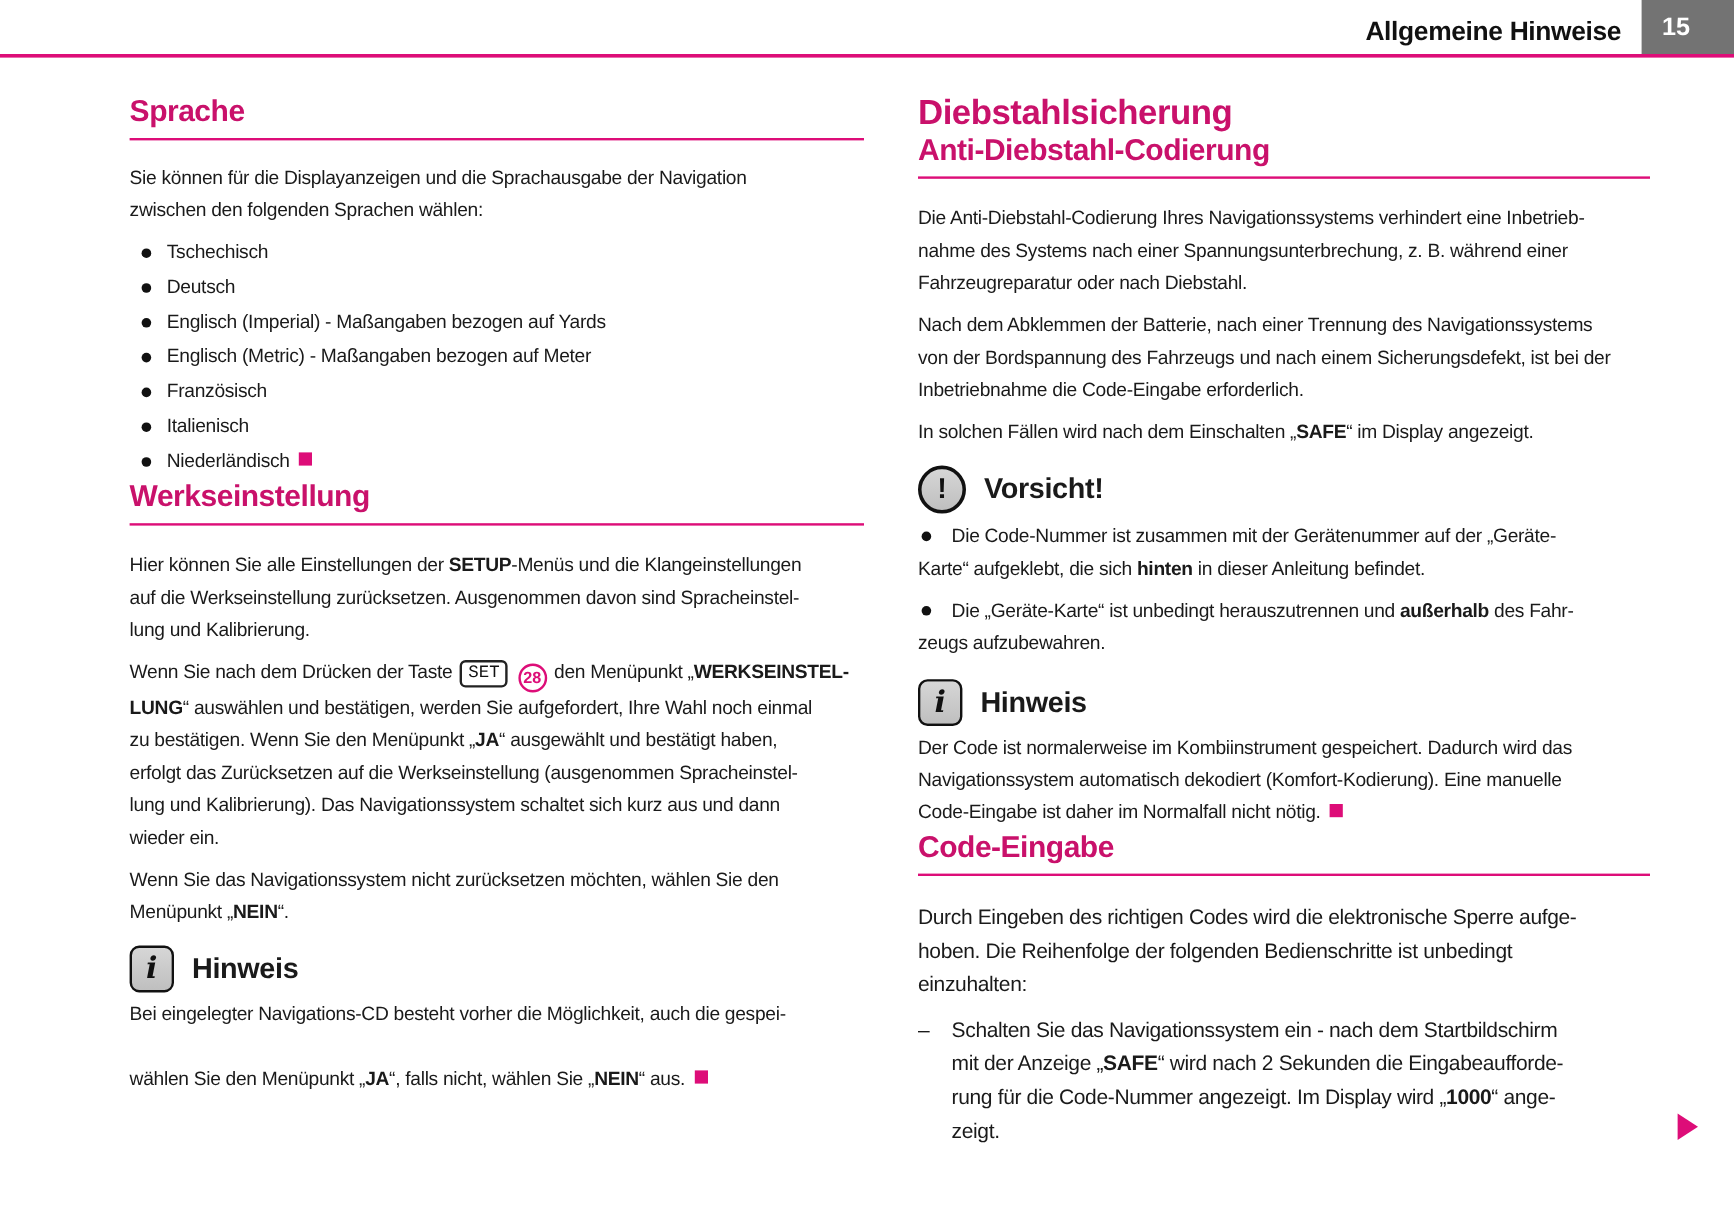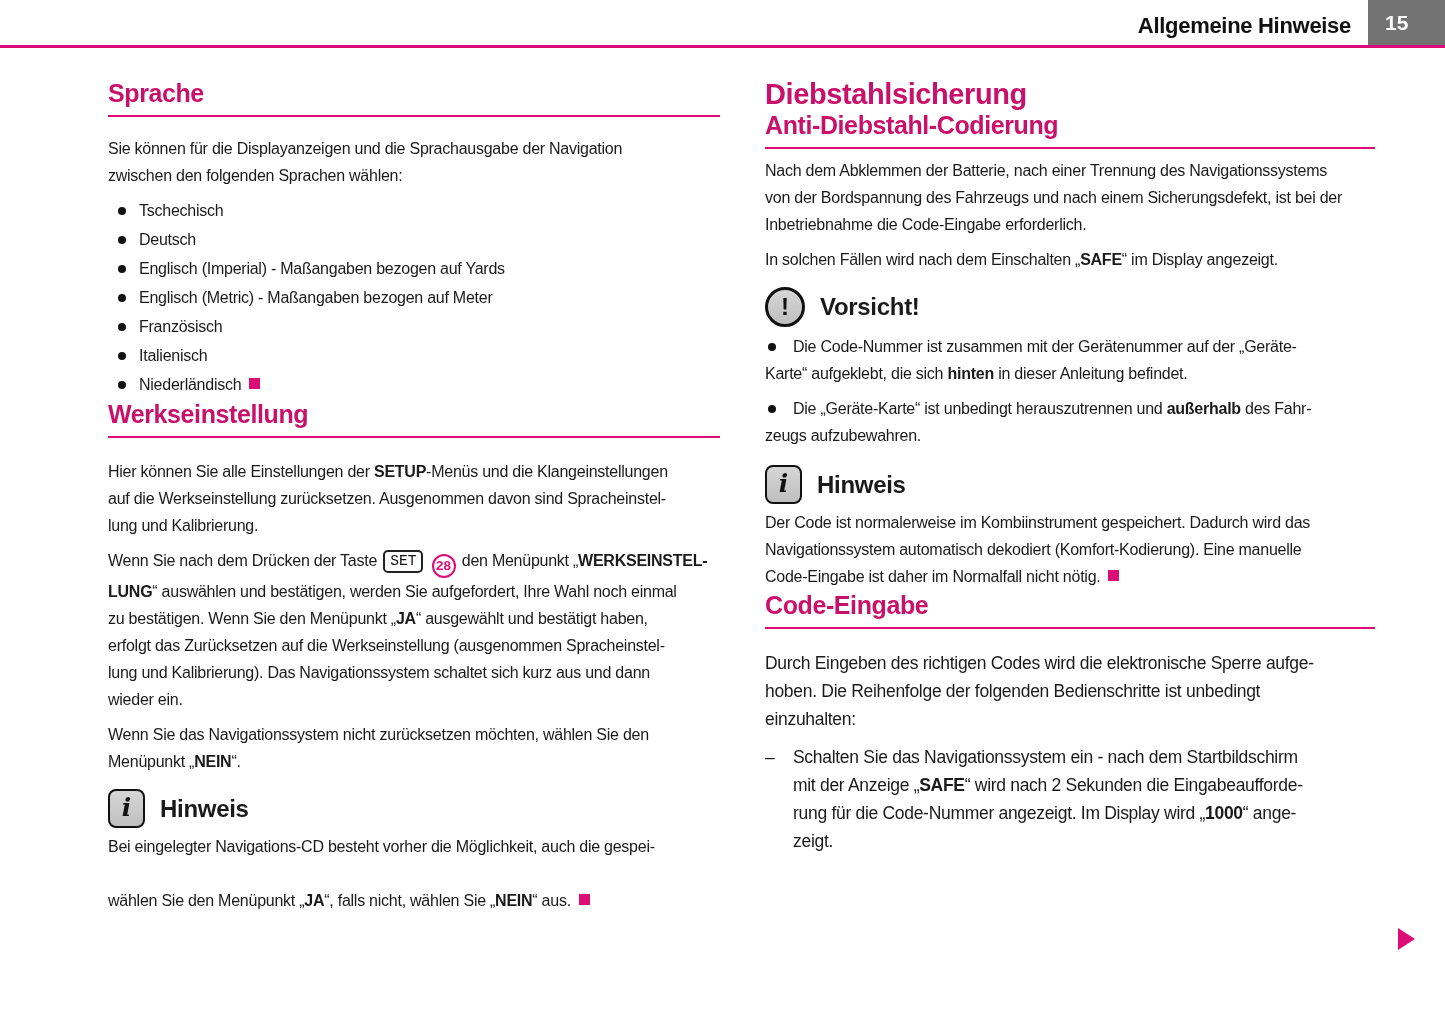--- a/index.html
+++ b/index.html
@@ -143,20 +143,21 @@
   <p class="rich notebody"><span>Bei eingelegter Navigations-CD besteht vorher die Möglichkeit, auch die gespei-</span><br><br><span>wählen Sie den Menüpunkt „</span><span class="b">JA</span><span>“, falls nicht, wählen Sie „</span><span class="b">NEIN</span><span>“ aus.</span><span class="endsq"></span></p>
 
 </div>
 
 <div class="col col-right">
 
   <h1 class="chap">Diebstahlsicherung</h1>
 
   <h2 class="sec mt-sec2">Anti-Diebstahl-Codierung</h2>
 
+  <p class="rich para20"><span>Die Anti-Diebstahl-Codierung Ihres Navigationssystems verhindert eine Inbetrieb-</span><br><span>nahme des Systems nach einer Spannungsunterbrechung, z. B. während einer</span><br><span>Fahrzeugreparatur oder nach Diebstahl.</span></p>
   <p class="rich para"><span>Nach dem Abklemmen der Batterie, nach einer Trennung des Navigationssystems</span><br><span>von der Bordspannung des Fahrzeugs und nach einem Sicherungsdefekt, ist bei der</span><br><span>Inbetriebnahme die Code-Eingabe erforderlich.</span></p>
   <p class="rich para"><span>In solchen Fällen wird nach dem Einschalten „</span><span class="b">SAFE</span><span>“ im Display angezeigt.</span></p>
 
   <div class="notehead nh-mt1">
     <span class="ic-caution">!</span>
     <span class="lbl">Vorsicht!</span>
   </div>
   <p class="rich" style="margin-top:6px;"><span class="idot"></span><span class="rich"><span>Die Code-Nummer ist zusammen mit der Gerätenummer auf der „Geräte-</span><br><span>Karte“ aufgeklebt, die sich </span><span class="b">hinten</span><span> in dieser Anleitung befindet.</span></span></p>
   <p class="rich para"><span class="idot"></span><span class="rich"><span>Die „Geräte-Karte“ ist unbedingt herauszutrennen und </span><span class="b">außerhalb</span><span> des Fahr-</span><br><span>zeugs aufzubewahren.</span></span></p>
 

